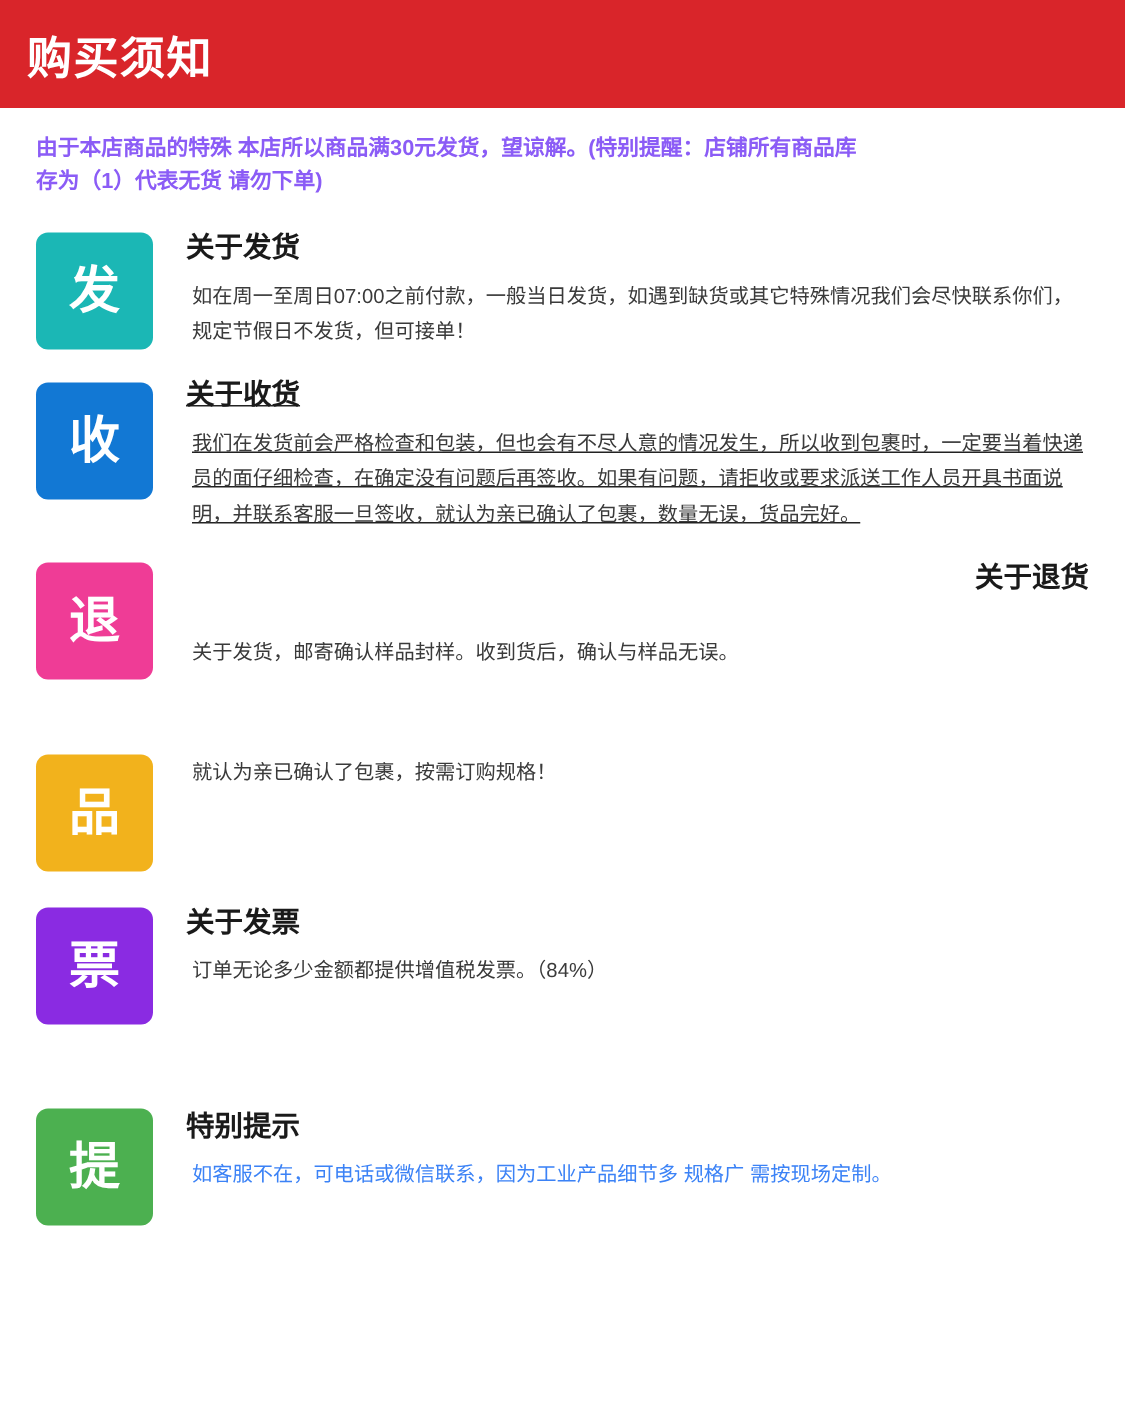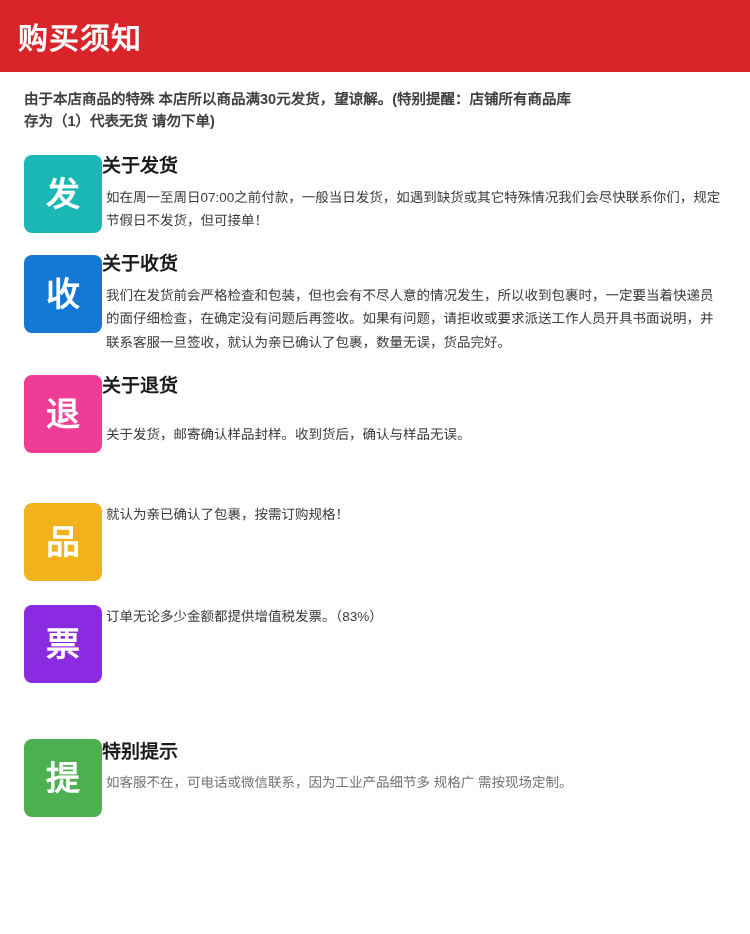--- a/index.html
+++ b/index.html
@@ -31,21 +31,21 @@
   }
   .header-title {
     color: #ffffff;
     font-size: 30px;
     font-weight: bold;
     letter-spacing: 1px;
   }
   
   .notice {
     margin: 16px 24px 0 24px;
-    color: #404040;
+    color: #8b5cf6;
     font-size: 14.5px;
     font-weight: bold;
     line-height: 1.55;
     max-width: 560px;
   }
   
   .sections {
     margin-top: 22px;
   }
   .section {
@@ -63,50 +63,51 @@
     color: #ffffff;
     font-size: 34px;
     font-weight: bold;
     display: flex;
     align-items: center;
     justify-content: center;
     line-height: 1;
   }
   .body {
     flex: 1 1 auto;
+    padding-left: 22px;
     box-sizing: border-box;
   }
   .sec-title {
     font-size: 19px;
     font-weight: bold;
     color: #1a1a1a;
     margin: 0 0 8px 0;
     line-height: 1.2;
   }
   .sec-text {
     font-size: 13.5px;
     line-height: 1.75;
     color: #3a3a3a;
     margin: 0;
     padding-left: 4px;
   }
   .sec-text.red {
-    color: #737373;
+    color: #3b82f6;
   }
   
   .s-fa   { margin-top: 20px; }
   .s-shou { margin-top: 22px; }
   .s-tui  { margin-top: 20px; }
   .s-pin  { margin-top: 50px; }
   .s-piao { margin-top: 24px; }
   .s-ti   { margin-top: 56px; }
 
-  .s-tui .body .sec-title { margin-bottom: 26px; }
+  .s-tui .body .sec-title { margin-bottom: 26px; text-align: right; }
   .s-tui .body { padding-top: 0; }
-  .s-shou .body { margin-top: -2px; }
+  .s-shou .body { margin-top: -2px; text-decoration: underline; }
   .s-ti .body { margin-top: 2px; }
 </style>
 </head>
 <body>
 
 <div class="page">
 
   <div class="header">
     <div class="header-title">购买须知</div>
   </div>
@@ -142,21 +143,22 @@
     <div class="section s-pin">
       <div class="badge" style="background:#f2b21c">品</div>
       <div class="body">
         <p class="sec-text">就认为亲已确认了包裹，按需订购规格！</p>
       </div>
     </div>
 
     <div class="section s-piao">
       <div class="badge" style="background:#8a2be2">票</div>
       <div class="body">
-        <p class="sec-text">订单无论多少金额都提供增值税发票。（83%）</p>
+        <p class="sec-title">关于发票</p>
+        <p class="sec-text">订单无论多少金额都提供增值税发票。（84%）</p>
       </div>
     </div>
 
     <div class="section s-ti">
       <div class="badge" style="background:#4cb050">提</div>
       <div class="body">
         <p class="sec-title">特别提示</p>
         <p class="sec-text red">如客服不在，可电话或微信联系，因为工业产品细节多 规格广 需按现场定制。</p>
       </div>
     </div>

